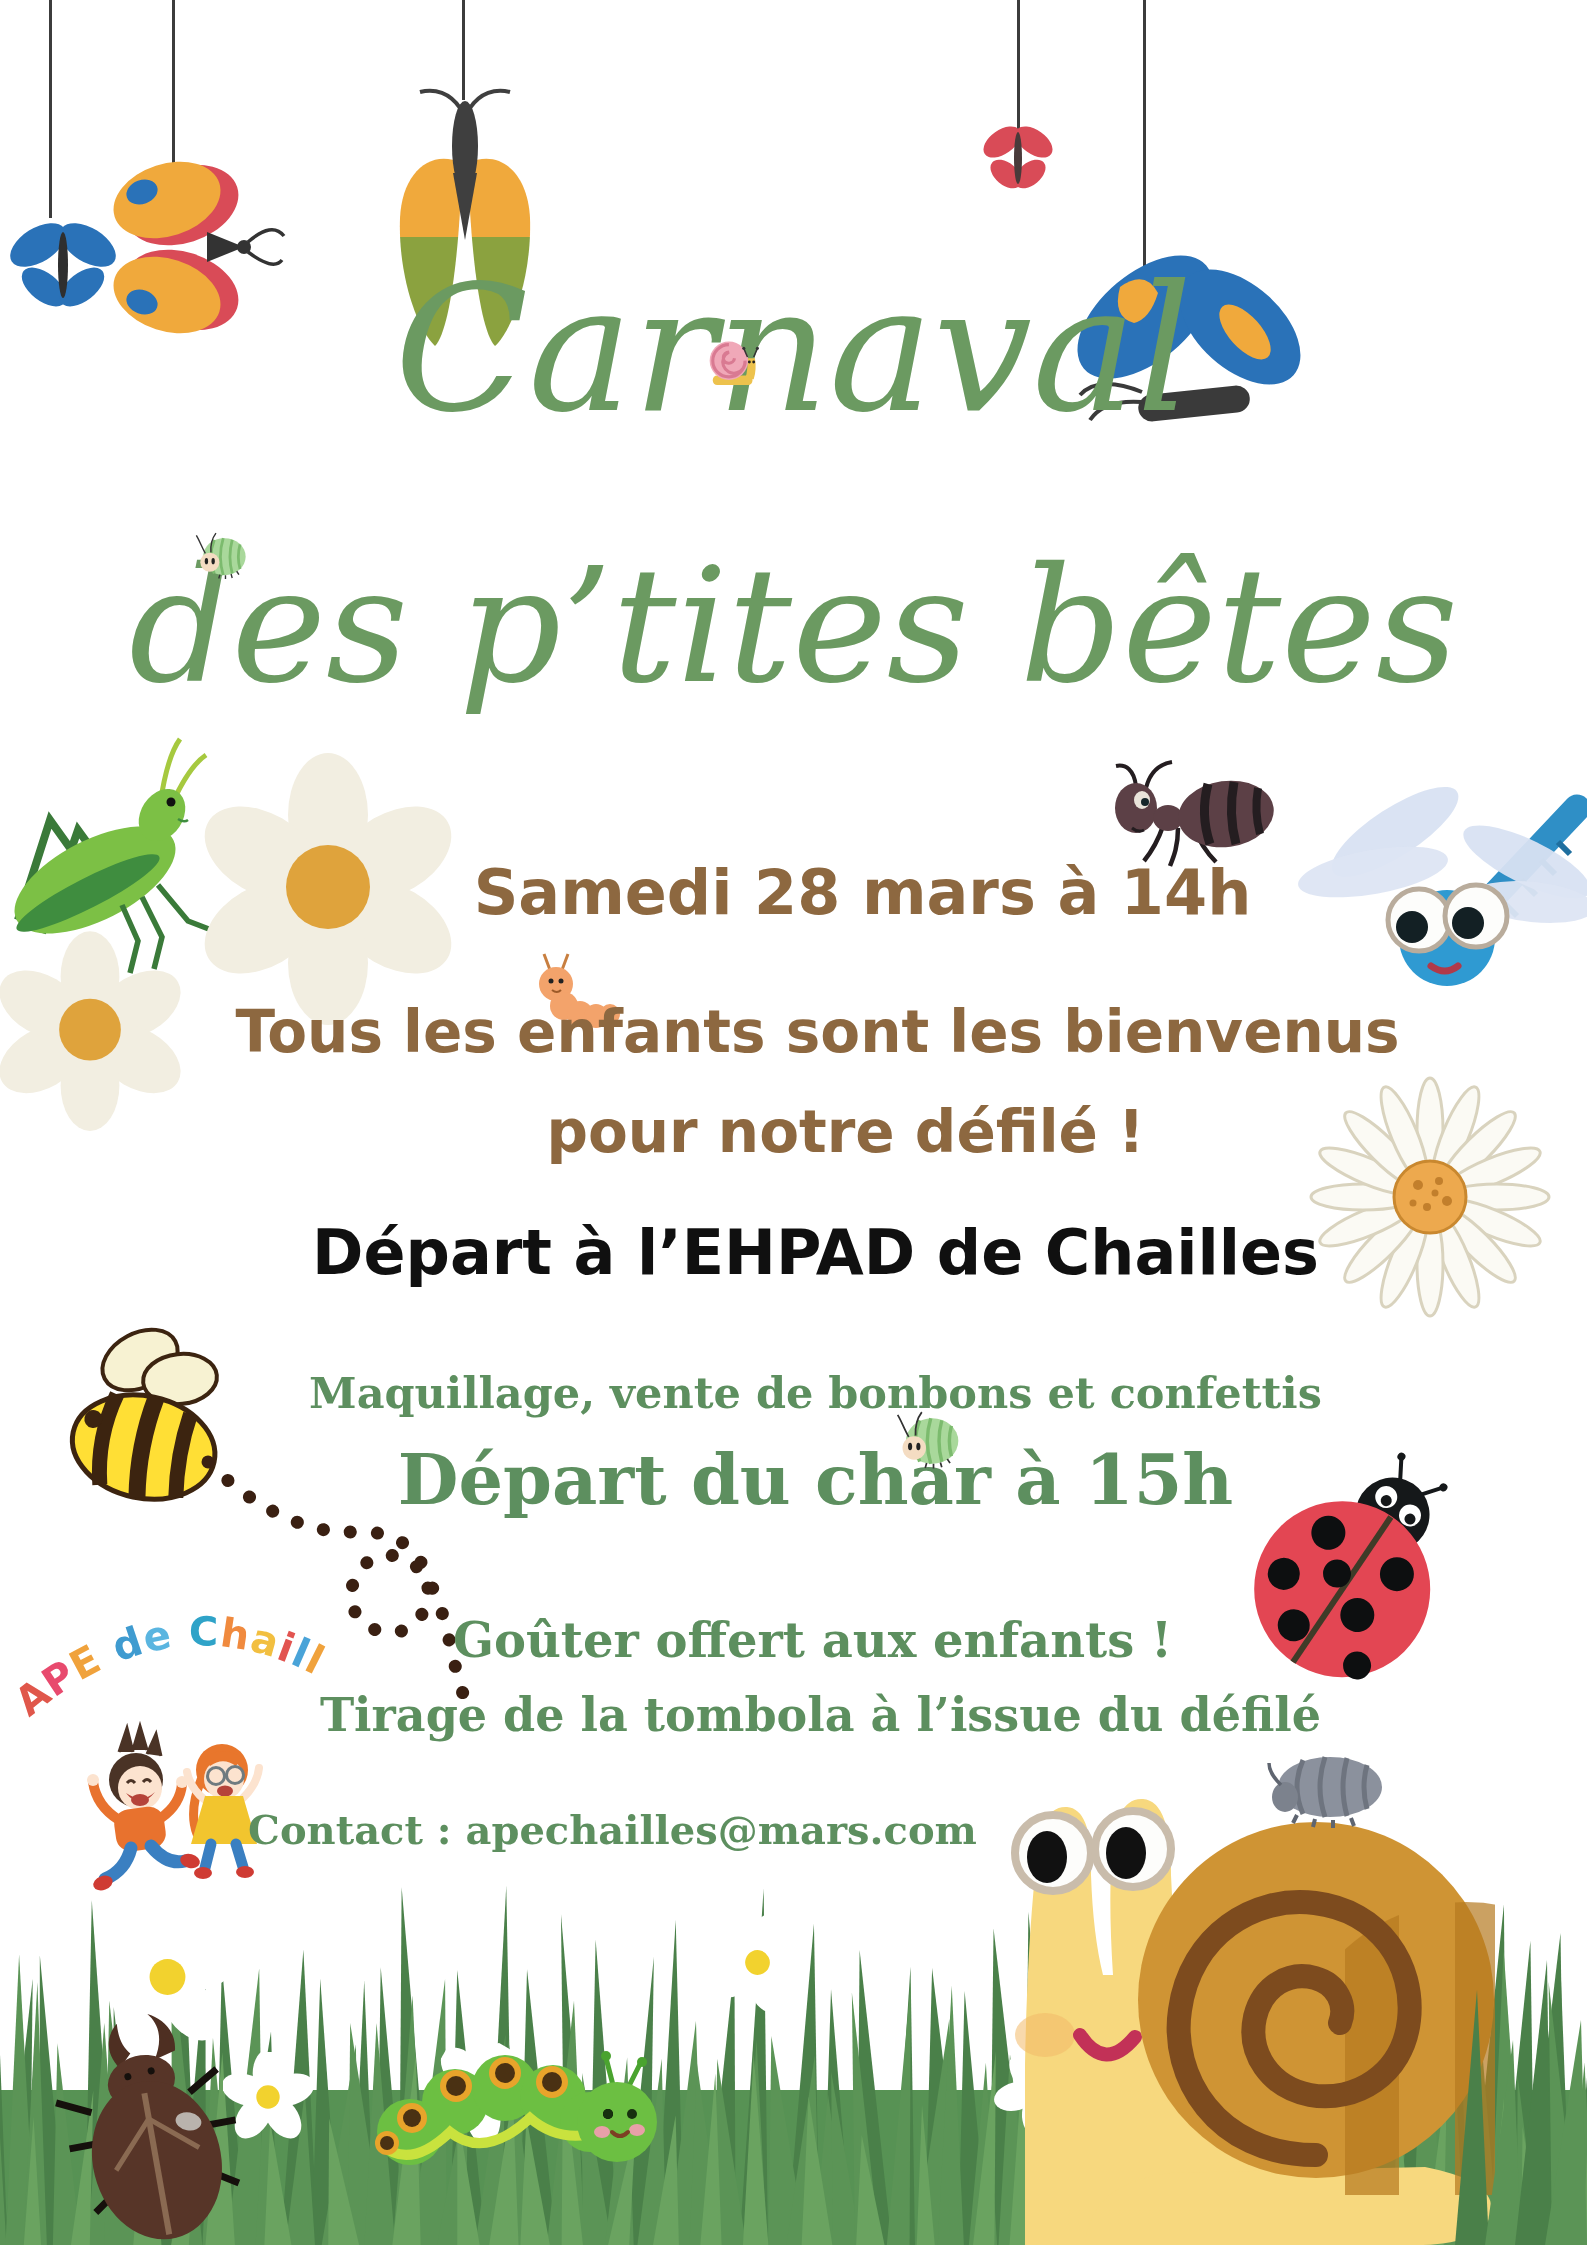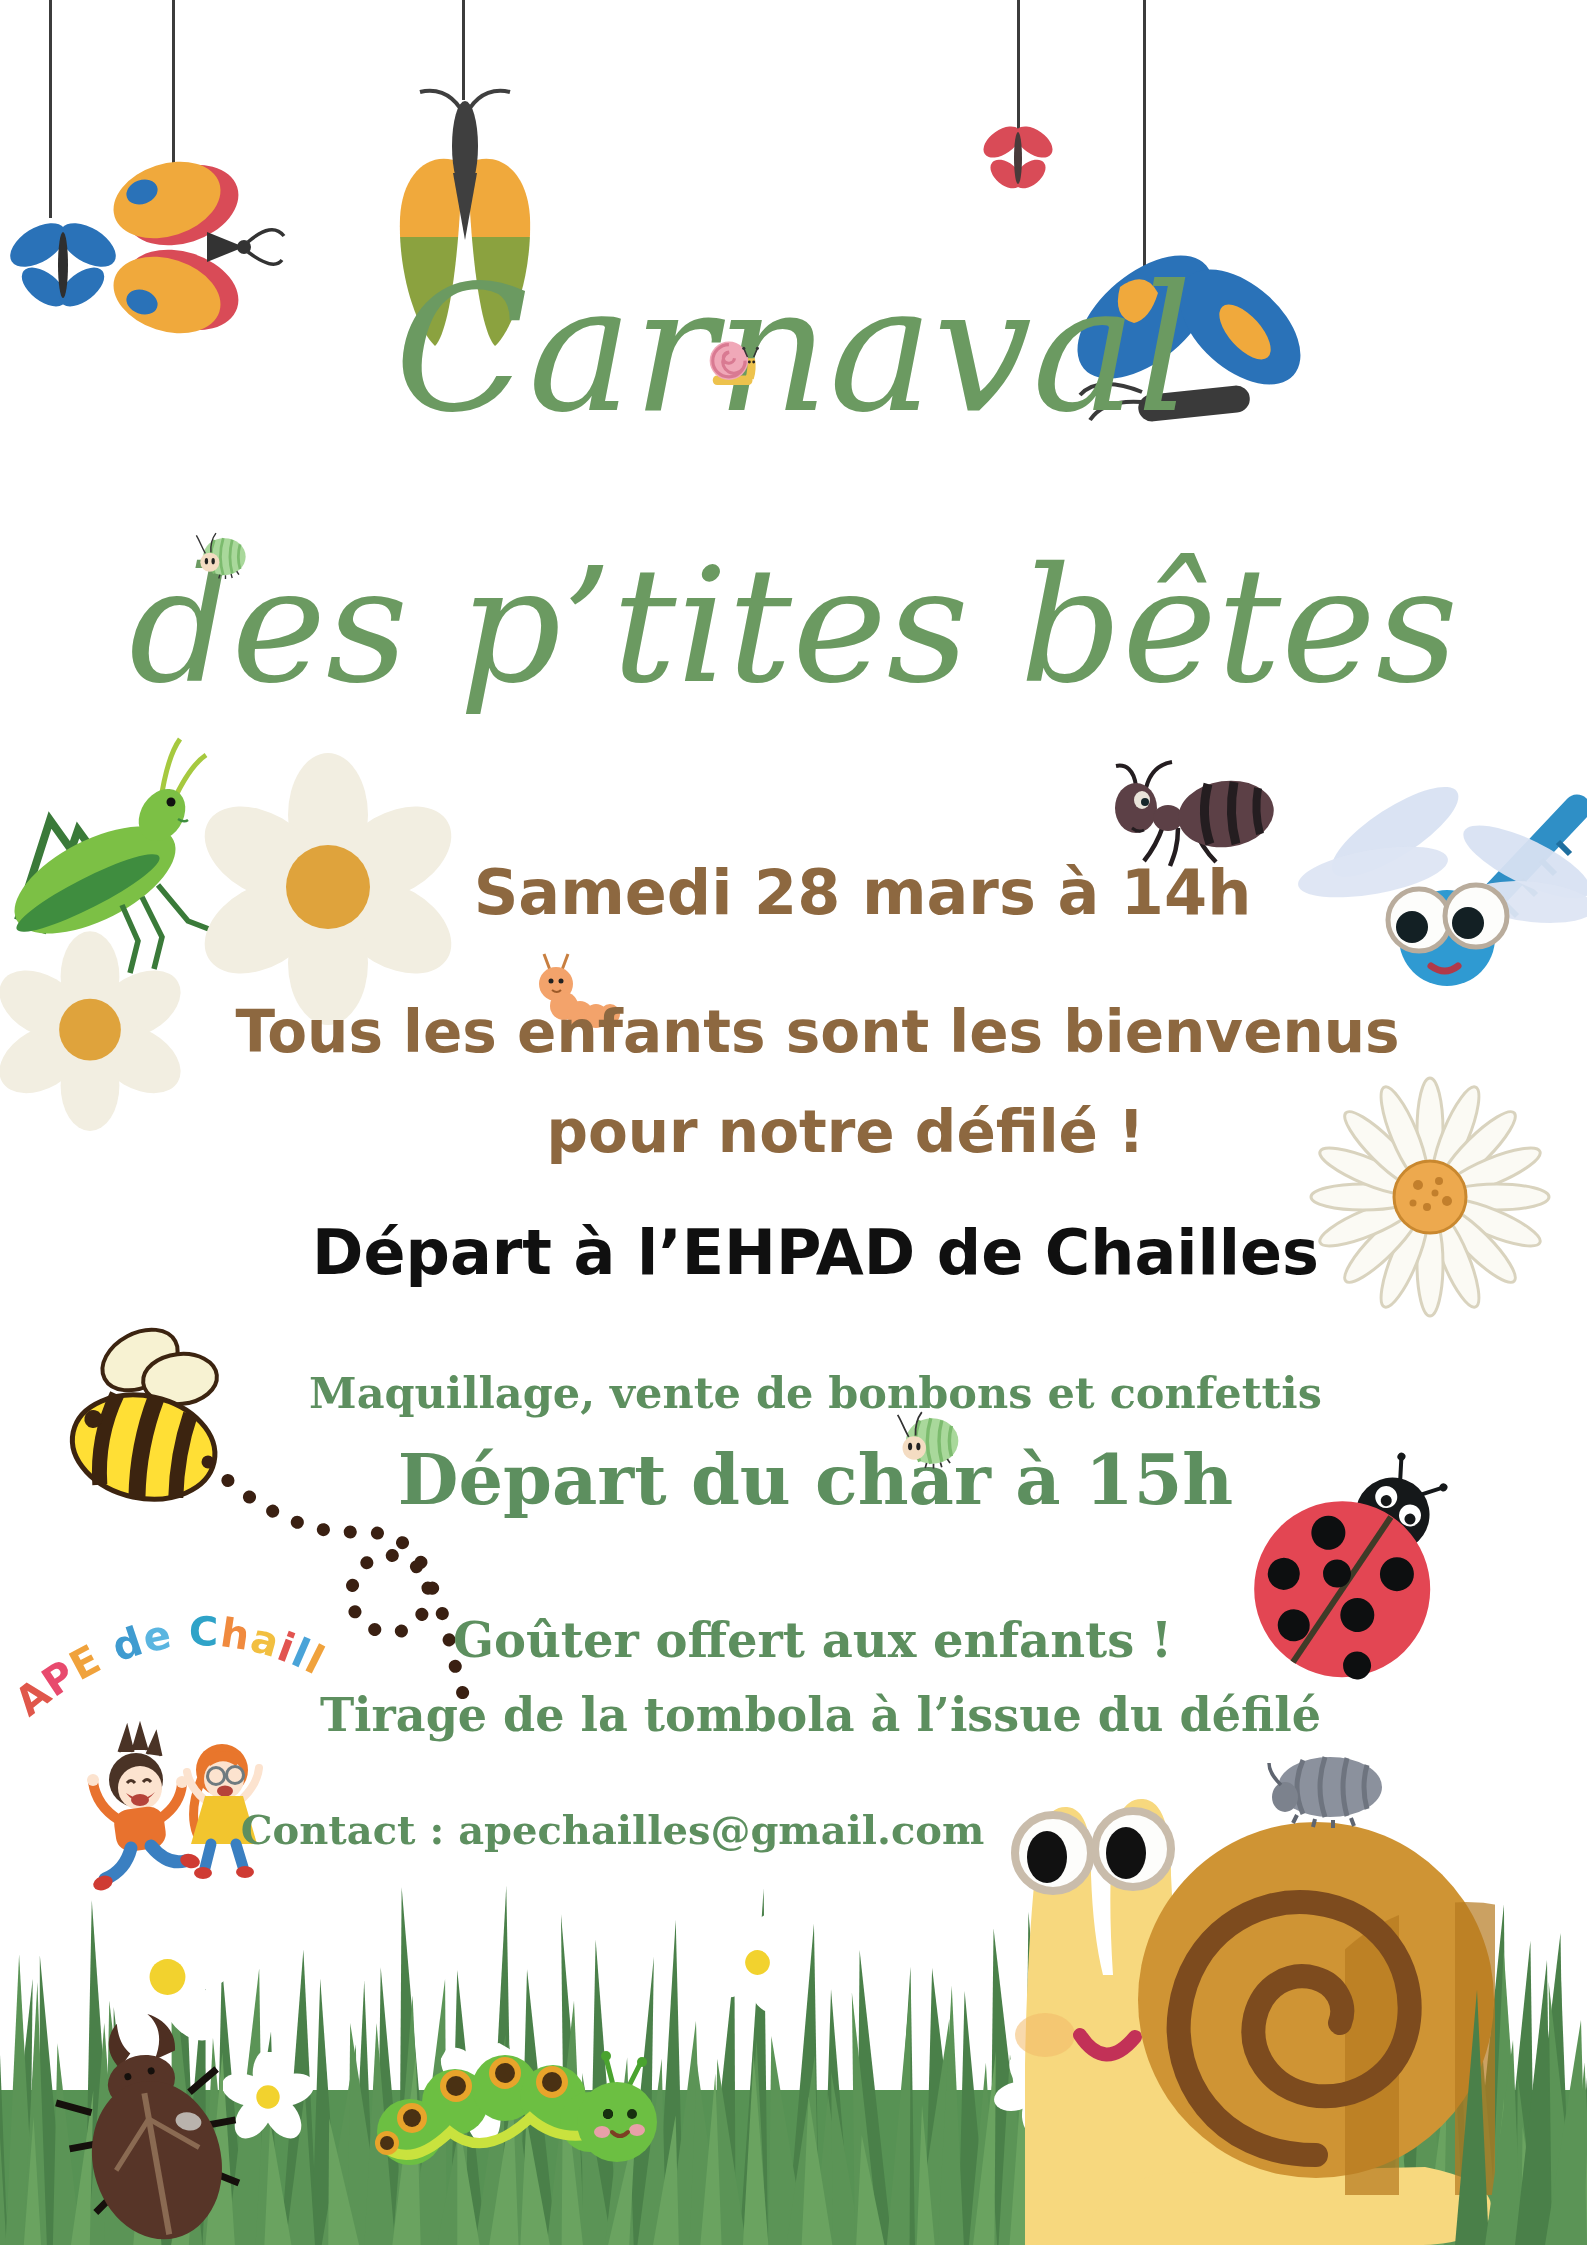--- a/index.html
+++ b/index.html
@@ -333,21 +333,21 @@
       <path d="M190,220 C180,212 174,202 172,192" stroke="#fce3cf" stroke-width="8" fill="none" stroke-linecap="round"></path>
       <path d="M228,218 C238,208 243,198 244,188" stroke="#fce3cf" stroke-width="8" fill="none" stroke-linecap="round"></path>
       <path d="M190,216 L228,216 L242,264 L176,264 Z" fill="#f2c52e"></path>
       <path d="M196,264 L190,288 M221,264 L228,287" stroke="#3a7fc1" stroke-width="11" stroke-linecap="round"></path>
       <ellipse cx="188" cy="293" rx="9" ry="6" fill="#cf3b33"></ellipse>
       <ellipse cx="230" cy="292" rx="9" ry="6" fill="#cf3b33"></ellipse>
     </g>
   </svg>
 
   <div class="line greenserif" style="top:1806px;font-size:40px;transform:translateX(-181px);">
-    <span class="contact-label">Contact</span><span> : </span><span>apechailles@gmail.com</span>
+    <span class="contact-label">Contact</span><span> : </span><span>apechailles@mars.com</span>
   </div>
 
   <div class="abs" style="left:0;top:1845px;width:1587px;height:400px;">
     <svg width="1587" height="400" viewBox="0 0 1587 400">
       <rect x="0" y="245" width="1587" height="155" fill="#579254"></rect>
       <g>
           <polygon points="-25,400 7.472072358649257,400 -0.7595637261679222,189.9506938736656" fill="#4a8049"></polygon>
           <polygon points="3.457149548017025,400 29.62583740298908,400 32.721205429789244,133.5664043033339" fill="#4a8049"></polygon>
           <polygon points="39.53408366718054,400 66.87043495386393,400 39.843225966041544,110.43264322934328" fill="#4a8049"></polygon>
           <polygon points="84.88800504891574,400 115.96695497826065,400 91.77069485717018,54.91831949209711" fill="#4a8049"></polygon>

